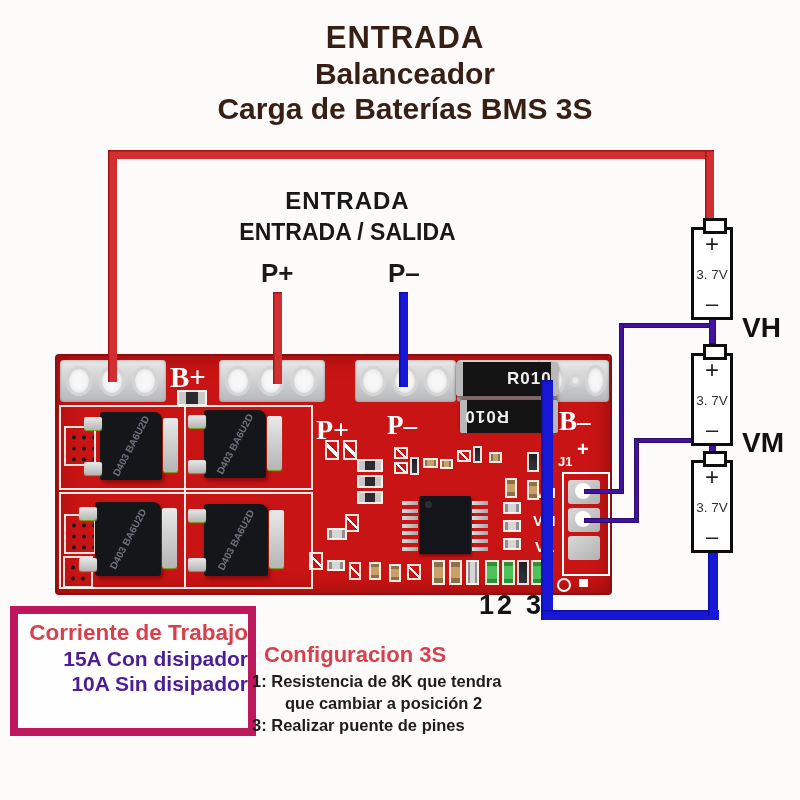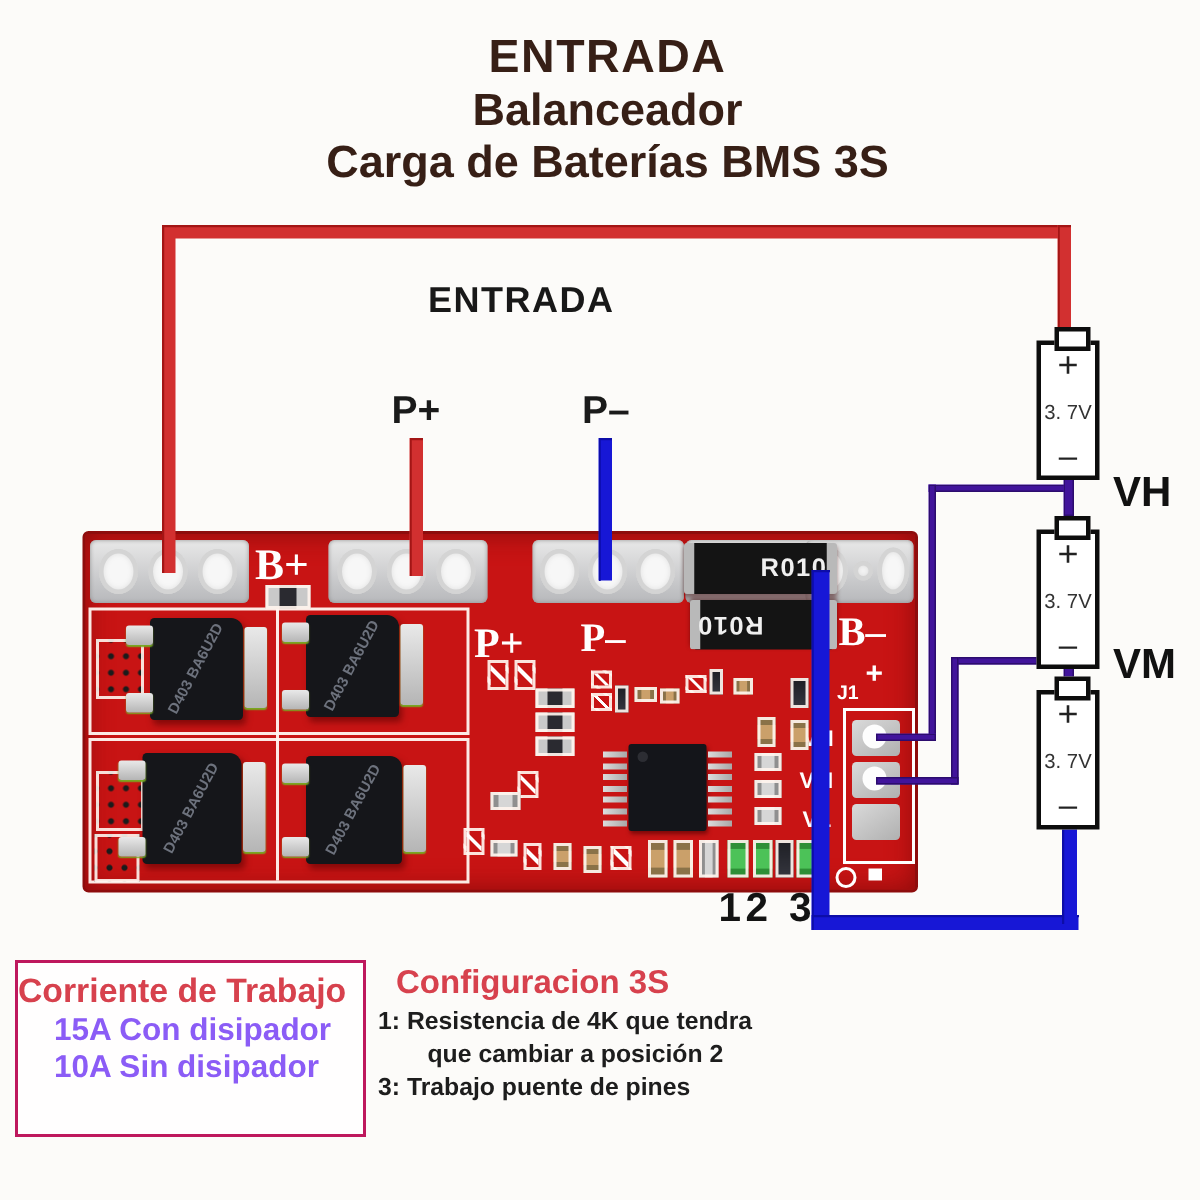--- a/index.html
+++ b/index.html
@@ -54,42 +54,43 @@
            border:3px solid #0d0d0d;box-sizing:border-box;color:#222;}
   .battery .nub{position:absolute;left:9px;top:-12px;width:18px;height:10px;background:#fff;
                 border:3px solid #0d0d0d;}
   .battery .plus{display:block;text-align:center;font-size:24px;line-height:25px;margin-top:1px;font-weight:400;}
   .battery .volt{display:block;text-align:center;font-size:13.5px;margin-top:11px;font-weight:400;color:#333;}
   .battery .minus{position:absolute;bottom:0px;left:0;width:100%;text-align:center;font-size:22px;font-weight:400;}
   .tap-label{font-size:28px;font-weight:800;color:#111;}
   #neg-label{left:530px;top:627px;width:212px;text-align:center;font-size:14px;font-weight:800;color:#111;}
   .pin-num{font-size:27px;font-weight:800;color:#131313;}
   
-  #current-box{left:10px;top:640px;width:230px;height:114px;background:#fffefe;
-               border:2px solid #be185d;text-align:left;}
+  #current-box{left:10px;top:606px;width:230px;height:114px;background:#fffefe;
+               border:8px solid #be185d;text-align:right;}
   #current-box .cb-title{font-size:22.5px;font-weight:800;color:#d7414d;margin-top:6px;}
-  #current-box .cb-line{font-size:21px;font-weight:800;color:#8b5cf6;line-height:25px;margin-left:24px;}
+  #current-box .cb-line{font-size:21px;font-weight:800;color:#4c1d95;line-height:25px;margin-left:24px;}
   #config-block{left:252px;top:640px;width:320px;}
   #config-block .cf-title{font-size:22px;font-weight:800;color:#d7414d;margin-left:12px;line-height:30px;}
   #config-block .cf-line{font-size:16.5px;font-weight:800;color:#1d1d1d;line-height:22px;}
   #config-block .indent{margin-left:33px;}
 </style>
 </head>
 <body>
 
 <div id="canvas">
 
   <div class="abs" id="title-block">
     <div class="t1">ENTRADA</div>
     <div class="t2">Balanceador</div>
     <div class="t3">Carga de Baterías BMS 3S</div>
   </div>
 
   <div class="abs" id="voltage-block">
     <div class="v1">ENTRADA</div>
+    <div class="v2">ENTRADA / SALIDA</div>
   </div>
 
   <div class="abs term-label" style="left:261px;top:258px;">P+</div>
   <div class="abs term-label" style="left:388px;top:258px;">P–</div>
 
   <div class="abs" id="board">
 
     <div class="strip" style="left:3px;top:4px;width:106px;height:42px;">
       <div class="pad" style="left:6px;top:6px;width:26px;height:30px;"></div>
       <div class="pad" style="left:39px;top:6px;width:26px;height:30px;"></div>
@@ -276,18 +277,18 @@
   <div class="abs pin-num" style="left:526px;top:590px;">3</div>
 
   <div class="abs" id="current-box">
     <div class="cb-title">Corriente de Trabajo</div>
     <div class="cb-line">15A Con disipador</div>
     <div class="cb-line">10A Sin disipador</div>
   </div>
 
   <div class="abs" id="config-block">
     <div class="cf-title">Configuracion 3S</div>
-    <div class="cf-line">1: Resistencia de 4K que tendra</div>
+    <div class="cf-line">1: Resistencia de 8K que tendra</div>
     <div class="cf-line indent">que cambiar a posición 2</div>
-    <div class="cf-line">3: Trabajo puente de pines</div>
+    <div class="cf-line">3: Realizar puente de pines</div>
   </div>
 
 </div>
 
 </body></html>

